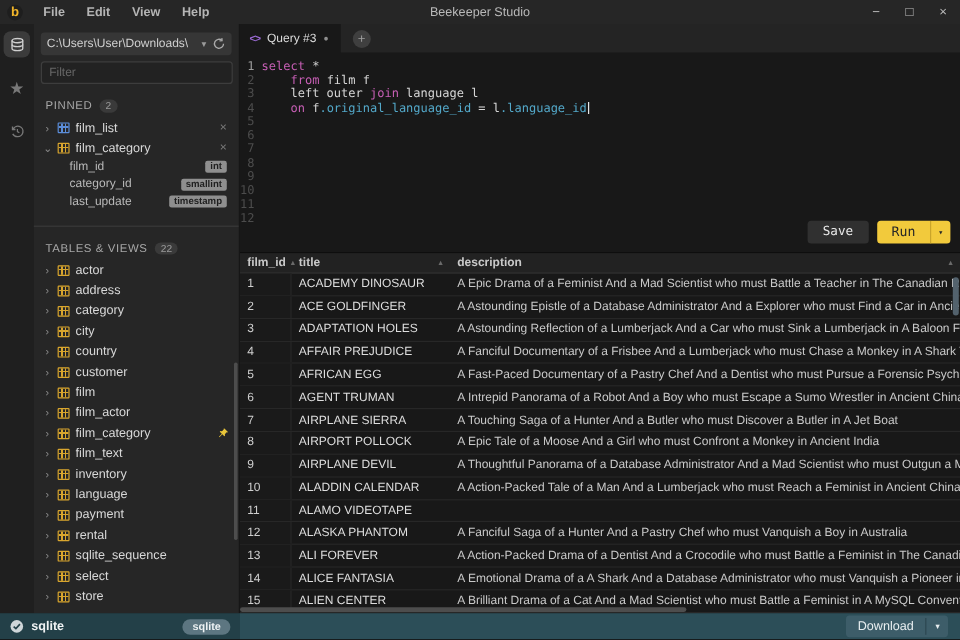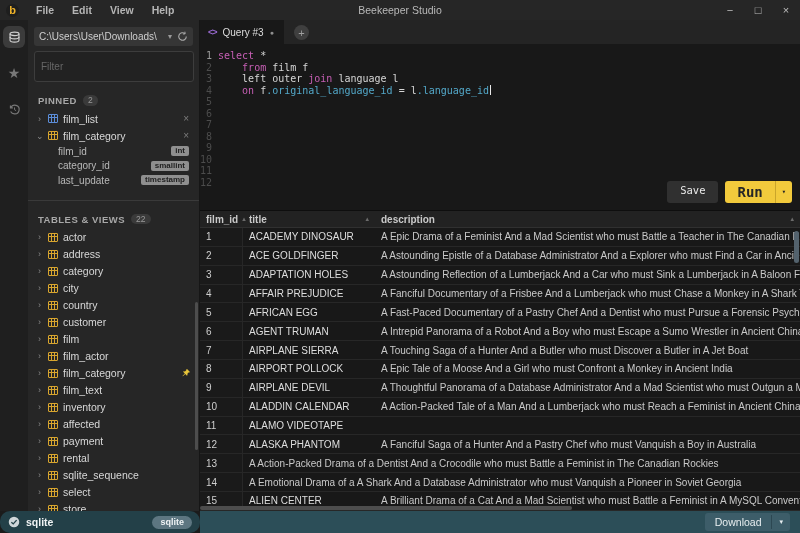--- a/index.html
+++ b/index.html
@@ -31,27 +31,27 @@
     align-items:center; justify-content:center; color:#8a8a8a; }
   .rail-btn.active { background:#3b3b3b; color:#cfcfcf; }
   .star-glyph { font-size:14px; line-height:1; color:#787878; }
   
   .sidebar { width:172px; background:#262626; position:relative;
     border-right:1px solid #161616; padding:6px 0 0 0; overflow:hidden; }
   .conn-row { margin:1px 6px 0 6px; height:19px; background:#363636;
     border-radius:3px; display:flex; align-items:center; padding:4px 5px; }
   .conn-path { color:#cfcfcf; font-size:10px; white-space:nowrap; overflow:hidden; flex:1; }
   .conn-caret { color:#9a9a9a; font-size:8px; margin:0 5px; }
-  .filter-input { margin:5px 6px 0 6px; width:160px; height:31px; background:#222;
+  .filter-input { margin:5px 6px 0 6px; width:160px; height:19px; background:#222;
     border:1px solid #3d3d3d; border-radius:3px; color:#cfcfcf;
     font-family:"Liberation Sans",sans-serif; font-size:10px; padding:0 6px; outline:none; }
   .filter-input::placeholder { color:#676767; }
   .section-head { display:flex; align-items:center; gap:6px; padding:0 10px;
     margin-top:13px; margin-bottom:4px; }
-  .section-title { color:#a8a8a8; font-size:9.5px; font-weight:bold; letter-spacing:.5px; }
+  .section-title { color:#a8a8a8; font-size:9.5px; font-weight:normal; letter-spacing:.5px; }
   .count-badge { background:#3a3a3a; color:#9a9a9a; font-size:8.5px;
     border-radius:7px; padding:1px 5px; line-height:1; }
   .tree-row { display:flex; align-items:center; height:17px; padding:0 8px; gap:5px; }
   .chev { color:#8a8a8a; font-size:9px; width:7px; text-align:center; flex:0 0 auto; }
   .grid-icon { width:10px; height:9px; flex:0 0 auto; border:1px solid currentColor; border-radius:1px;
     background-image:
       linear-gradient(to right, transparent calc(33% - .5px), currentColor calc(33% - .5px), currentColor calc(33% + .5px), transparent calc(33% + .5px), transparent calc(66% - .5px), currentColor calc(66% - .5px), currentColor calc(66% + .5px), transparent calc(66% + .5px)),
       linear-gradient(to bottom, transparent calc(40% - .5px), currentColor calc(40% - .5px), currentColor calc(40% + .5px), transparent calc(40% + .5px)); }
   .icon-yellow { color:#d9a62e; }
   .icon-blue { color:#5b8dd9; }
@@ -81,21 +81,21 @@
   .ln.active { color:#9b9b9b; }
   .tok-kw { color:#c75fb5; }
   .tok-fld { color:#53a8c9; }
   .tok-pl { color:#d6d6d6; }
   .caret { display:inline-block; width:1px; height:10px; background:#e8e8e8;
     vertical-align:middle; margin-left:1px; }
   .editor-actions { position:absolute; right:8px; bottom:7px; display:flex; gap:7px; }
   .btn-save { background:#303030; color:#eaeaea; border-radius:3px; font-size:10.5px;
     padding:4px 13px; line-height:1; }
   .btn-run-group { display:flex; align-items:stretch; background:#f2ca3c; border-radius:3px; overflow:hidden; }
-  .btn-run { color:#262626; font-weight:bold; font-size:14px; padding:4px 12px; line-height:1;
+  .btn-run { color:#262626; font-weight:normal; font-size:11px; padding:4px 12px; line-height:1;
     display:flex; align-items:center; }
   .btn-run-caret { border-left:1px solid #caa52a; color:#262626; font-size:7px;
     display:flex; align-items:center; padding:0 6px; }
   
   .results { flex:1; display:flex; flex-direction:column; position:relative;
     border-top:1px solid #0e0e0e; min-height:0; }
   .res-head { height:17px; background:#222; display:flex; flex:0 0 auto;
     border-bottom:1px solid #303030; font-size:10px; color:#c9c9c9; font-weight:bold; }
   .res-head .hc { display:flex; align-items:center; padding:0 6px; gap:4px; }
   .hc-filmid { width:43px; flex:0 0 auto; }
@@ -110,21 +110,21 @@
   .cell-title { width:132px; flex:0 0 auto; color:#dedede; }
   .cell-desc { flex:1; color:#c9c9c9; min-width:0; }
   .res-vscroll { position:absolute; right:1px; top:20px; width:5px; height:32px;
     background:#53626d; border-radius:3px; }
   .res-hscroll { position:absolute; left:0; bottom:1px; height:4px; width:62%;
     background:#4d4d4d; border-radius:2px; }
   
   .statusbar { position:absolute; bottom:0; left:0; right:0; height:22px; display:flex;
     font-size:10.5px; z-index:30; }
   .status-left { width:200px; background:#234048; display:flex; align-items:center;
-    padding:0 8px; gap:6px; flex:0 0 auto;border-radius:10px; }
+    padding:0 8px; gap:6px; flex:0 0 auto; }
   .status-conn { color:#f0f3f4; font-weight:bold; font-size:10.5px; }
   .conn-type-badge { margin-left:auto; background:#5d7681; color:#eef2f4; font-size:9px;
     font-weight:bold; border-radius:8px; padding:2px 8px; line-height:1; }
   .status-right { flex:1; background:#2c4e58; display:flex; align-items:center;
     padding:0 10px; gap:16px; color:#cfd8dc; }
   .status-item { display:flex; align-items:center; gap:5px; white-space:nowrap;margin-top:36px; }
   .btn-download { margin-left:auto; background:#3d5d69; border-radius:3px; display:flex;
     align-items:center; color:#e8eef0; font-size:10.5px; overflow:hidden; }
   .btn-download-label { padding:3px 10px; }
   .btn-download-caret { border-left:1px solid #2c4752; padding:3px 7px; font-size:7px; }
@@ -285,21 +285,21 @@
             <span class="tree-label">film_text</span>
           </div>
           <div class="tree-row">
             <span class="chev">›</span>
             <span class="grid-icon icon-yellow"></span>
             <span class="tree-label">inventory</span>
           </div>
           <div class="tree-row">
             <span class="chev">›</span>
             <span class="grid-icon icon-yellow"></span>
-            <span class="tree-label">affected</span>
+            <span class="tree-label">language</span>
           </div>
           <div class="tree-row">
             <span class="chev">›</span>
             <span class="grid-icon icon-yellow"></span>
             <span class="tree-label">payment</span>
           </div>
           <div class="tree-row">
             <span class="chev">›</span>
             <span class="grid-icon icon-yellow"></span>
             <span class="tree-label">rental</span>
@@ -429,24 +429,26 @@
               <span class="cell cell-id">11</span>
               <span class="cell cell-title">ALAMO VIDEOTAPE</span>
             </div>
             <div class="res-row">
               <span class="cell cell-id">12</span>
               <span class="cell cell-title">ALASKA PHANTOM</span>
               <span class="cell cell-desc">A Fanciful Saga of a Hunter And a Pastry Chef who must Vanquish a Boy in Australia</span>
             </div>
             <div class="res-row">
               <span class="cell cell-id">13</span>
+              <span class="cell cell-title">ALI FOREVER</span>
               <span class="cell cell-desc">A Action-Packed Drama of a Dentist And a Crocodile who must Battle a Feminist in The Canadian Rockies</span>
             </div>
             <div class="res-row">
               <span class="cell cell-id">14</span>
+              <span class="cell cell-title">ALICE FANTASIA</span>
               <span class="cell cell-desc">A Emotional Drama of a A Shark And a Database Administrator who must Vanquish a Pioneer in Soviet Georgia</span>
             </div>
             <div class="res-row">
               <span class="cell cell-id">15</span>
               <span class="cell cell-title">ALIEN CENTER</span>
               <span class="cell cell-desc">A Brilliant Drama of a Cat And a Mad Scientist who must Battle a Feminist in A MySQL Convention</span>
             </div>
           </div>
         <div class="res-vscroll"></div>
         <div class="res-hscroll"></div>

